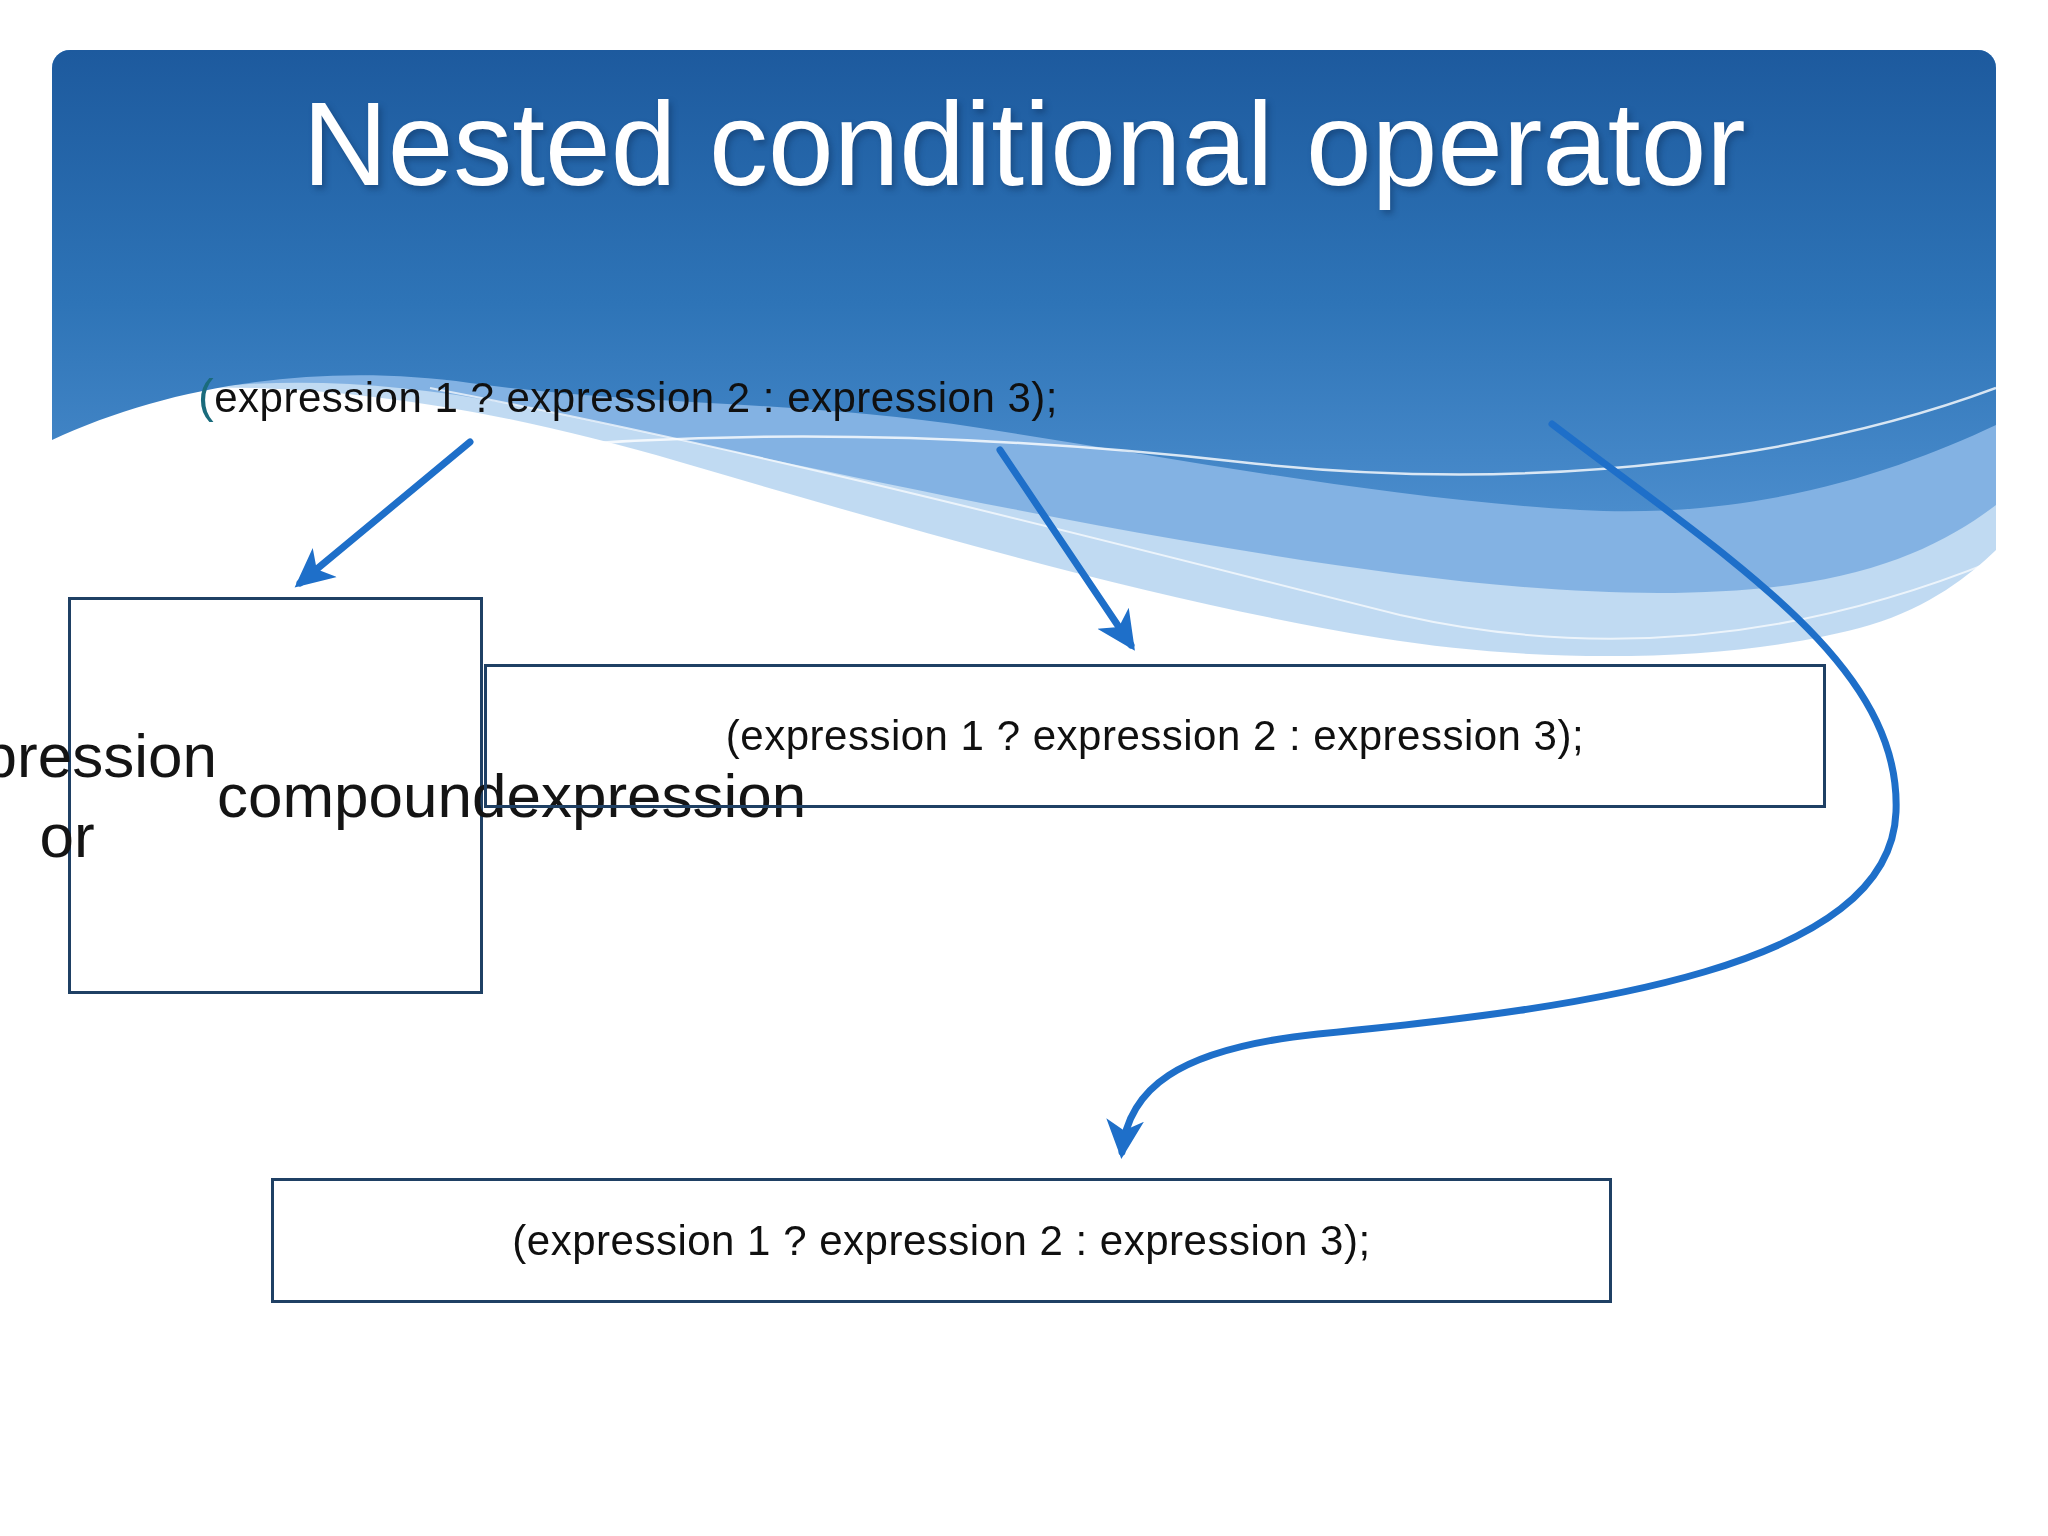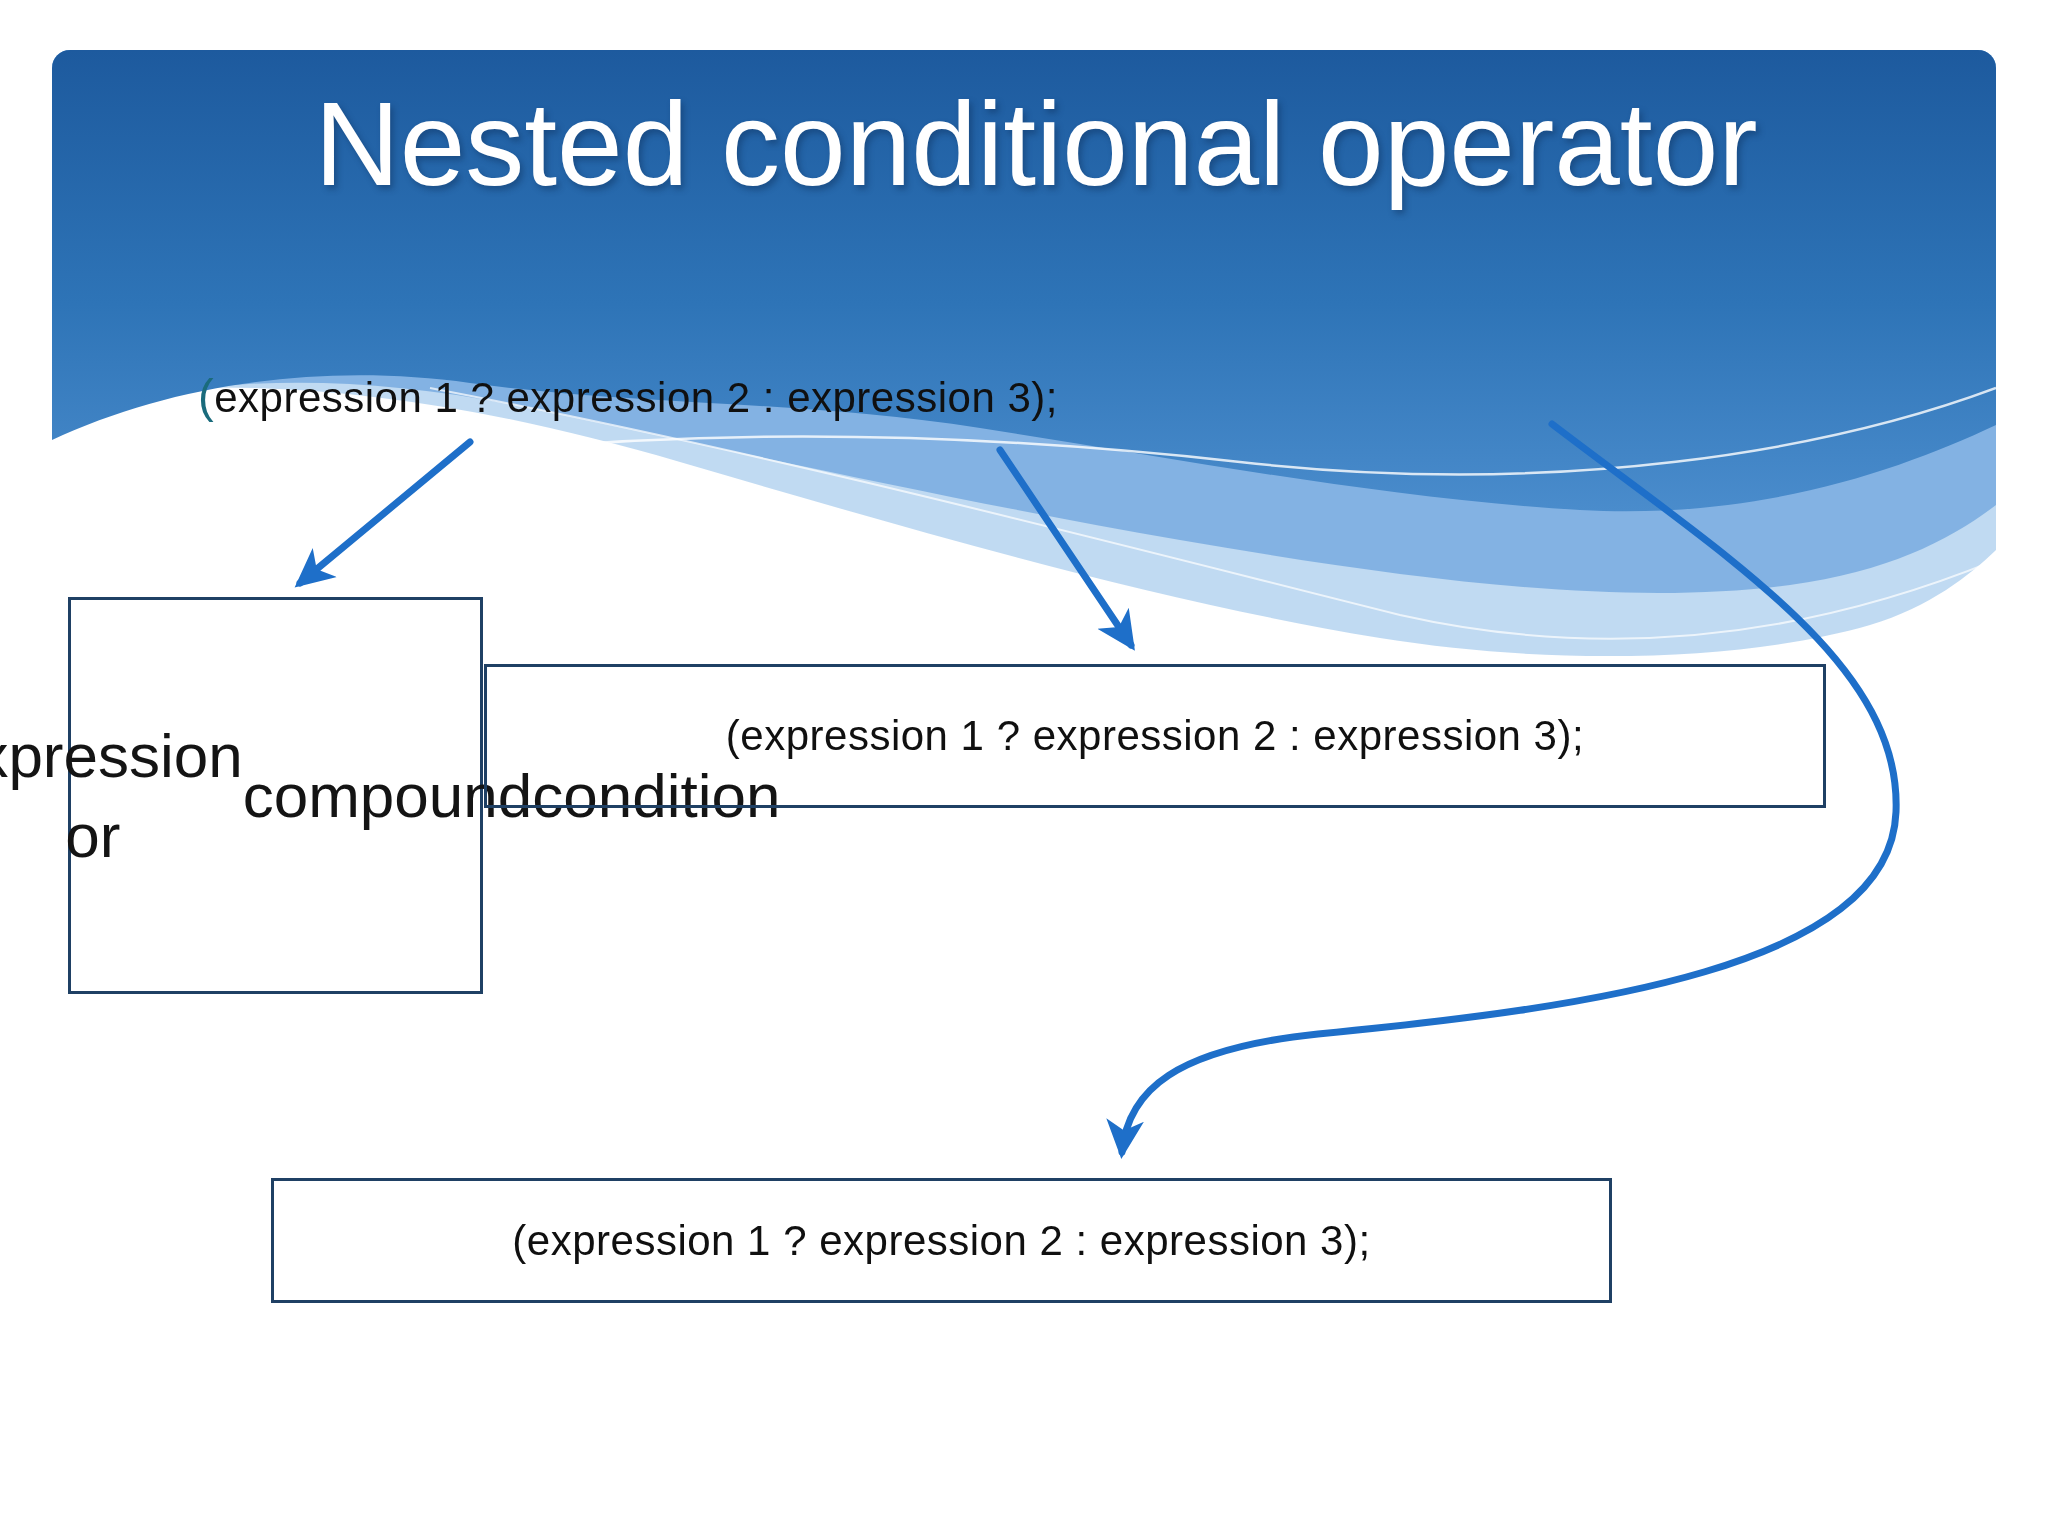--- a/index.html
+++ b/index.html
@@ -11,21 +11,20 @@
     font-family:"Liberation Sans", sans-serif;
   }
   .bg-svg{position:absolute;left:0;top:0;width:2048px;height:1536px;}
   .page-title{
     position:absolute;left:52px;top:74px;width:1944px;
     text-align:center;
     font-size:118px;line-height:140px;
     color:#ffffff;
     text-shadow:3px 4px 6px rgba(10,40,80,0.40);
     white-space:nowrap;
-    padding-left:12px;
   }
   .expr{
     font-size:42px;color:#101010;white-space:nowrap;letter-spacing:0.5px;
   }
   .expr-top{position:absolute;left:198px;top:368px;}
   .expr .paren{color:#1a6b7c;font-size:1.12em;}
   .outline-box{
     position:absolute;
     border:3px solid #1f4064;
     background:rgba(255,255,255,0.0);
@@ -82,21 +81,21 @@
   <div class="page-title">Nested conditional operator</div>
 
   <div class="expr expr-top">
     <span class="paren">(</span><span>expression 1 ? expression 2 : expression 3);</span>
   </div>
 
   <div class="outline-box box-condition">
     <div>Single</div>
     <div>expression or</div>
     <div>compound</div>
-    <div>condition</div>
+    <div>expression</div>
   </div>
 
   <div class="outline-box box-expr-middle">
     <span class="expr">(expression 1 ? expression 2 : expression 3);</span>
   </div>
 
   <div class="outline-box box-expr-bottom">
     <span class="expr">(expression 1 ? expression 2 : expression 3);</span>
   </div>
 

